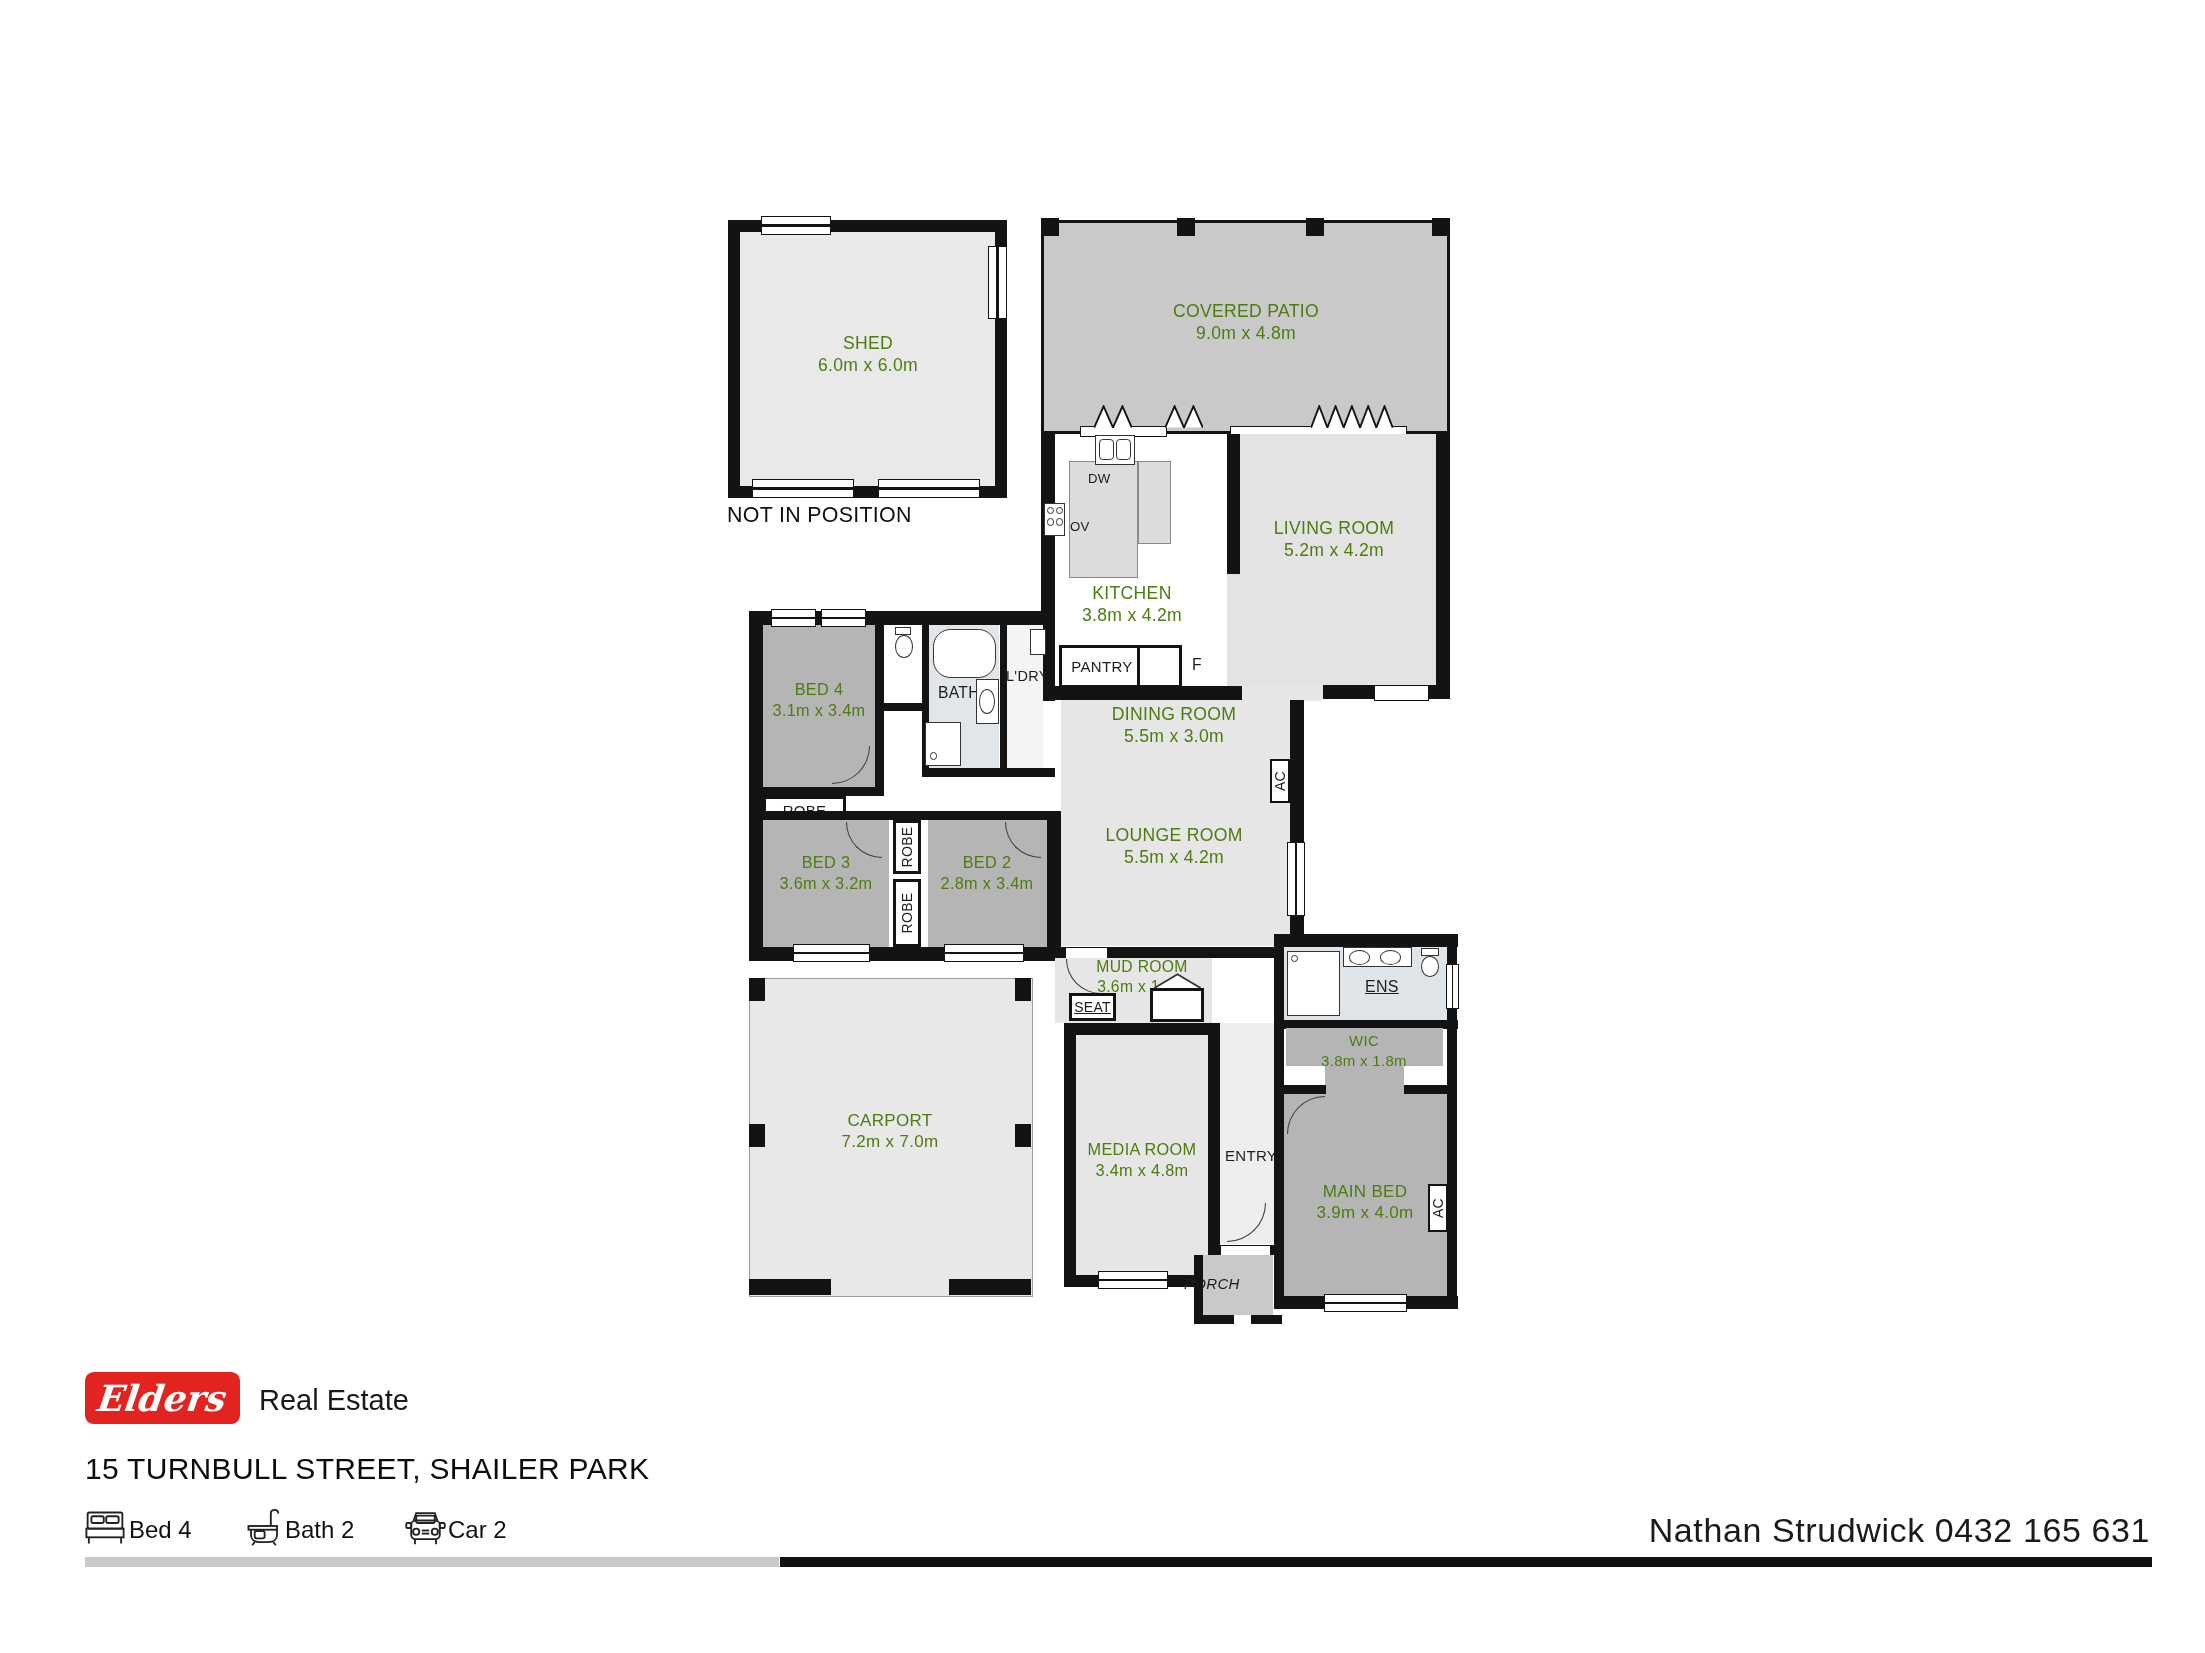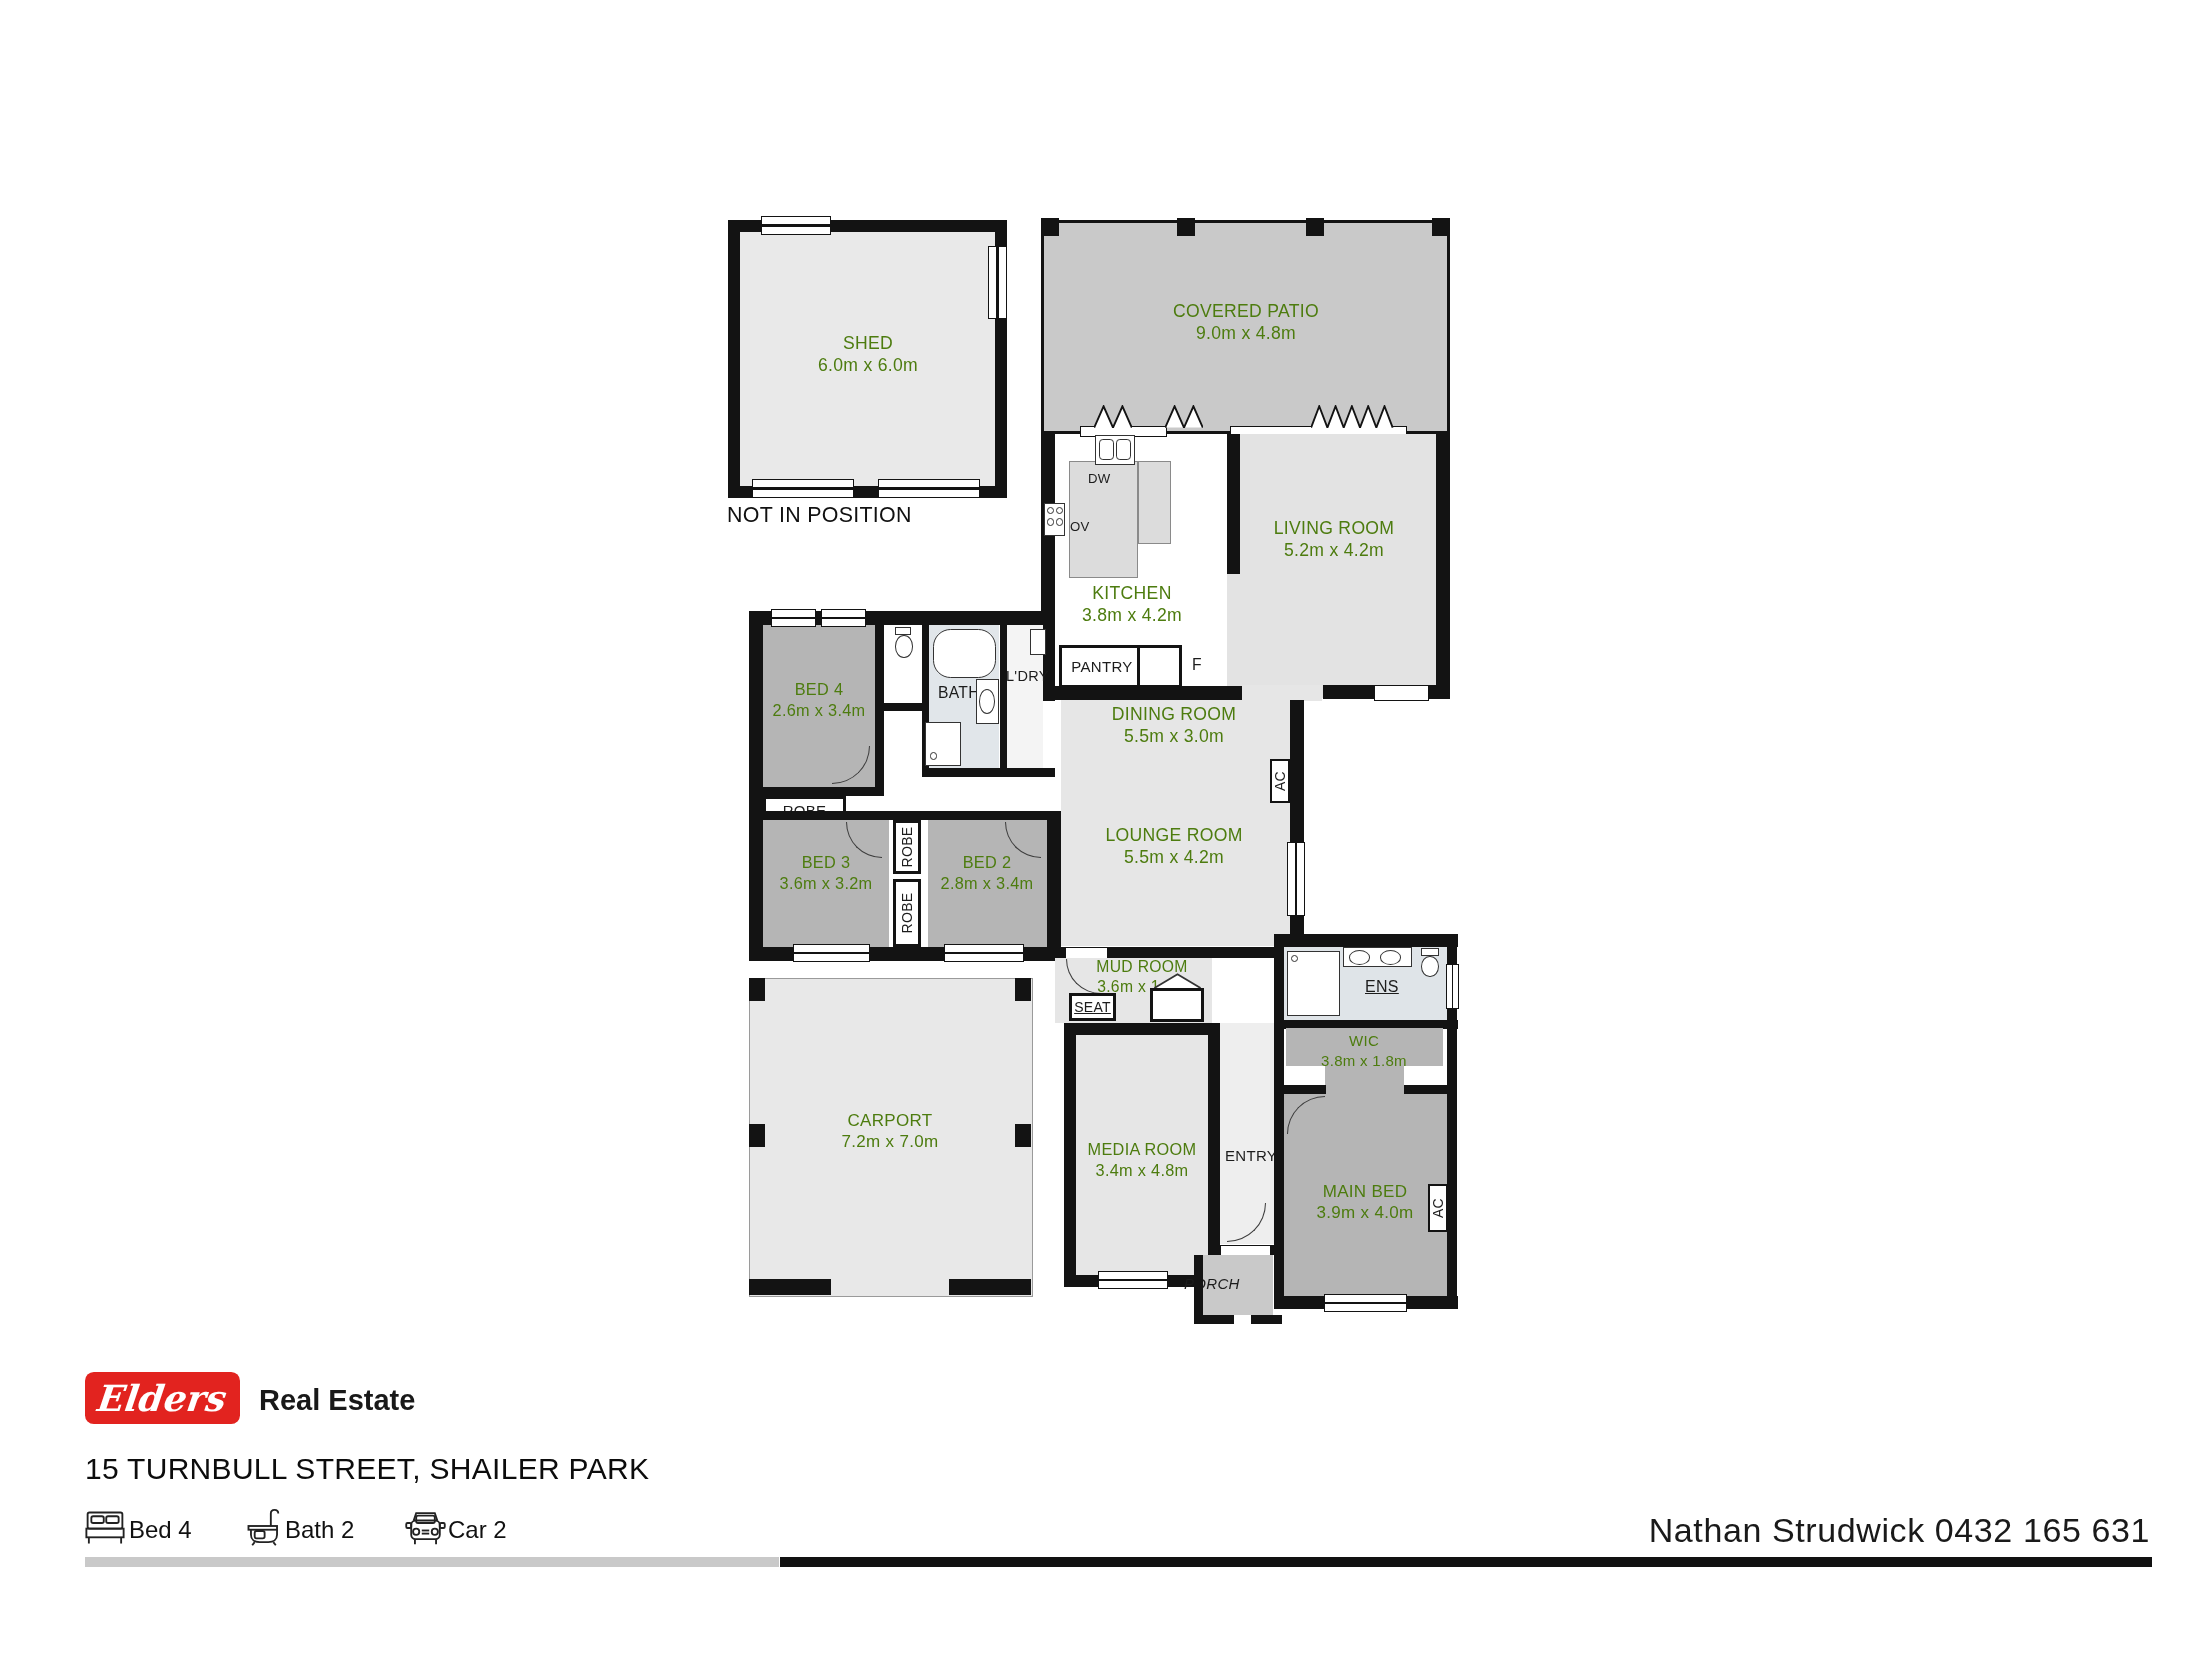--- a/index.html
+++ b/index.html
@@ -127,21 +127,21 @@
   <div class="wall" style="left:884px;top:703px;width:38px;height:7.5px;"></div>
   <div class="wall" style="left:922px;top:625px;width:7.5px;height:151px;"></div>
   <div class="floor" style="left:929px;top:625px;width:70px;height:151px;background:#e1e6ea;"></div>
   <div class="wall" style="left:1000px;top:625px;width:7.5px;height:151px;"></div>
   <div class="floor" style="left:1007px;top:625px;width:36px;height:151px;background:#f4f4f4;"></div>
   <div class="wall" style="left:922px;top:768px;width:133px;height:8.8px;"></div>
   <div class="wall" style="left:749px;top:787px;width:135px;height:8.8px;"></div>
   <div class="box" style="left:763px;top:796px;width:83px;height:29px;">ROBE</div>
   <div class="rlabel" style="left:819px;top:679px;font-size:16.3px;line-height:21px;">
     <div>BED 4</div>
-    <div>2.6m x 3.4m</div>
+    <div>3.1m x 3.4m</div>
   </div>
 
   <div class="a" style="left:895px;top:627px;width:16.3px;height:7.5px;border:1.3px solid #333;background:#fff;"></div>
   <div class="circle" style="left:895px;top:635px;width:17.6px;height:22.6px;"></div>
 
   <div class="a" style="left:933px;top:629px;width:63px;height:49px;border:1.9px solid #333;border-radius:17.6px;background:#fff;"></div>
   <div class="slabel" style="left:938px;top:684px;font-size:15.7px;">BATH</div>
 
   <div class="fix" style="left:976px;top:679px;width:22.6px;height:45px;">
     <div class="circle" style="left:1.9px;top:8.8px;width:16.3px;height:25px;"></div>
@@ -256,21 +256,21 @@
   <div class="rlabel" style="left:890px;top:1110px;font-size:17px;line-height:21.4px;">
     <div>CARPORT</div>
     <div>7.2m x 7.0m</div>
   </div>
 
   <div class="a" style="left:85px;top:1372px;width:155px;height:52px;background:#e2231f;border-radius:8.8px;
               display:flex;align-items:center;justify-content:center;">
     <span style="font-family:'DejaVu Serif', serif;font-style:italic;font-weight:bold;color:#fff;
                  font-size:36px;transform:skewX(-8deg);line-height:1;">Elders</span>
   </div>
-  <div class="a" style="left:259px;top:1384px;font-size:29px;font-weight:bold;color:#191919;">Real Estate</div>
+  <div class="a" style="left:259px;top:1384px;font-size:29px;font-weight:normal;color:#191919;">Real Estate</div>
 
   <div class="a" style="left:85px;top:1452px;font-size:30px;letter-spacing:0.3px;color:#0c0c0c;">15 TURNBULL STREET, SHAILER PARK</div>
 
   <svg class="icon-svg" style="left:85px;top:1510px;" width="40" height="36" viewBox="0 0 64 58">
     <g fill="none" stroke="#222" stroke-width="3">
       <rect x="4" y="4" width="56" height="26" rx="3"></rect>
       <rect x="10" y="10" width="20" height="11" rx="3"></rect>
       <rect x="34" y="10" width="20" height="11" rx="3"></rect>
       <rect x="2" y="30" width="60" height="14"></rect>
       <line x1="6" y1="44" x2="6" y2="54"></line>

